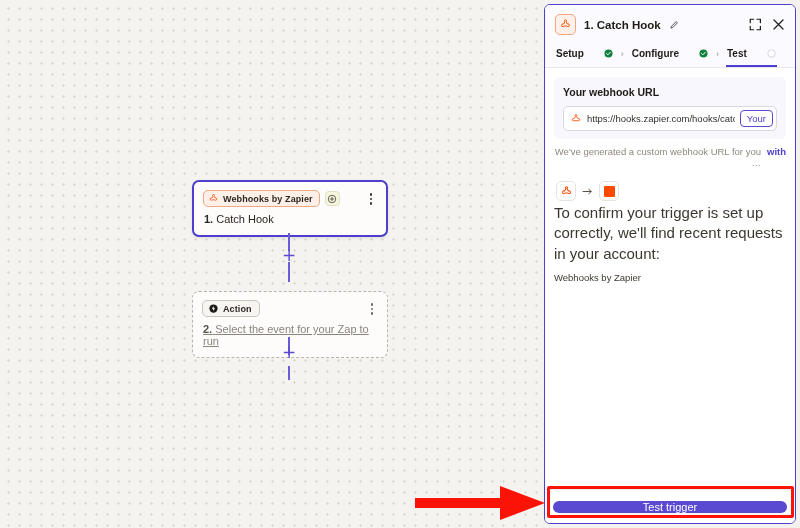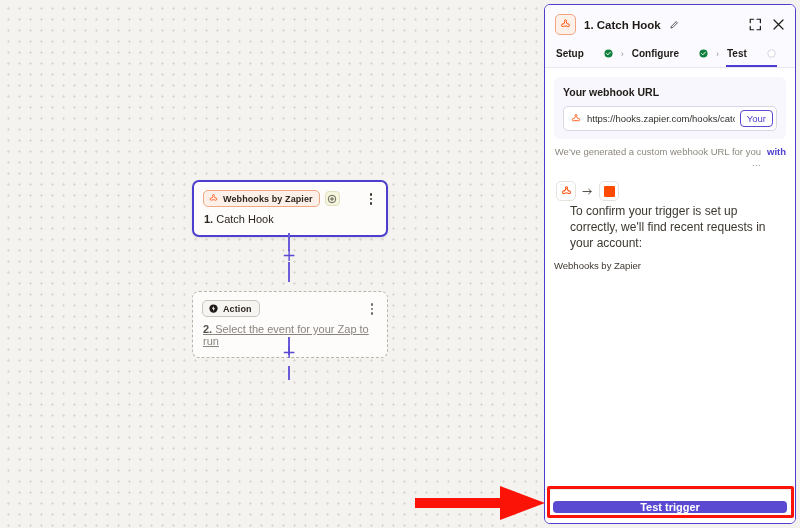--- a/index.html
+++ b/index.html
@@ -189,34 +189,34 @@
   .ico-row { display: flex; align-items: center; gap: 6px; margin: 13px 0 0 2px; }
   .ico-box {
     width: 20px; height: 20px; border-radius: 5px;
     border: 1px solid #e6e3dd; background: #fff;
     display: flex; align-items: center; justify-content: center;
   }
   .arrow-mini { width: 11px; height: 9px; }
   .sq-orange { width: 11px; height: 11px; background: #ff4a00; border-radius: 1px; }
 
   .listen-h { margin-top: 9px; font-size: 11px; font-weight: 700; color: #1f1b16; }
-  .listen-p { margin-top: 2px; font-size: 12px; line-height: 1.35; color: #3d382f; margin-left: 16px; }
+  .listen-p { margin-top: 2px; font-size: 15px; line-height: 1.35; color: #3d382f; }
   .listen-acct { margin-top: 8px; font-size: 9.5px; color: #3d382f; }
 
   .panel-foot {
     padding: 7px 8px 8px 8px;
     border-top: 1px solid #eeece6;
     background: #fff;
   }
   .test-btn {
     width: 100%;
     background: #5a4ad1;
     color: #fff;
-    border: none; border-radius: 4px;
-    font-size: 11px; font-weight: 700;
+    border: none; border-radius: 9px;
+    font-size: 11px; font-weight: 400;
     padding: 0 0;
     cursor: pointer;
     font-family: "Liberation Sans", sans-serif;
   }
 
   
   #hl-box {
     position: absolute;
     left: 547px; top: 486px;
     width: 247px; height: 32px;

